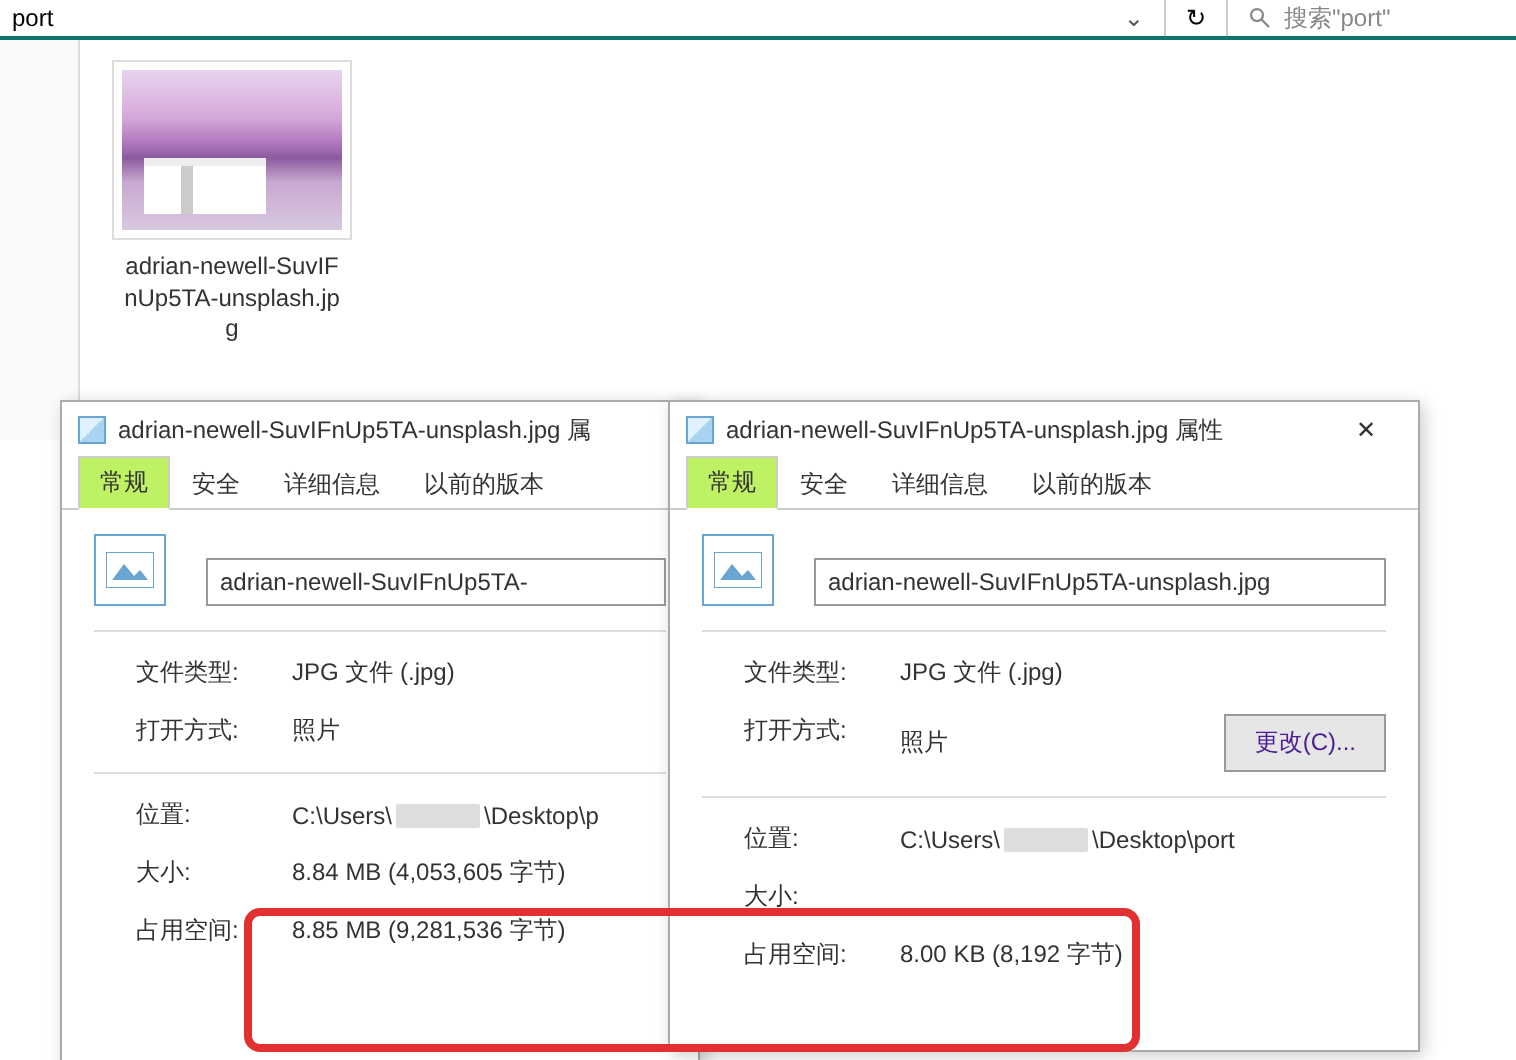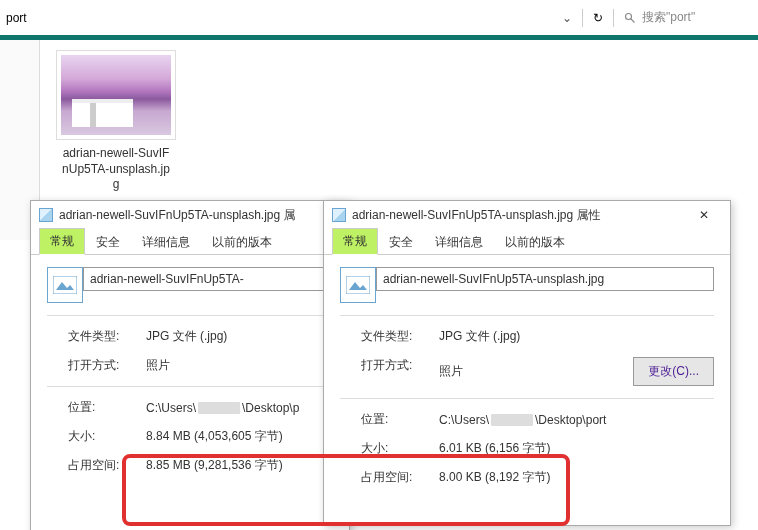--- a/index.html
+++ b/index.html
@@ -1,19 +1,19 @@
 <!DOCTYPE html>
 <html><head>
 <meta charset="utf-8">
 <style>
   * { box-sizing: border-box; margin: 0; padding: 0; font-family: "Microsoft YaHei", "Segoe UI", Arial, sans-serif; font-size: 12px; }
   body { background: #fff; width: 758px; height: 530px; overflow: hidden; position: relative; }
   
   
-  .topbar { display: flex; align-items: center; border-bottom: 5px solid #0f766e; height: 40px; gap: 4px; padding: 0; }
+  .topbar { display: flex; align-items: center; border-bottom: 2px solid #0f766e; height: 20px; gap: 4px; padding: 0; }
   .addr { flex: 1; padding: 2px 6px; background: #fff; color: #000; display: flex; align-items: center; }
   .addr-text { flex: 1; }
   .drop-icon { color: #555; margin-left: 6px; }
   .vsep { width: 1px; height: 18px; background: #ccc; }
   .refresh, .searchbox { display: flex; align-items: center; padding: 0 6px; height: 100%; }
   .searchbox { width: 140px; gap: 6px; color: #888; }
   .searchbox svg { width: 12px; height: 12px; }
   
   
   .filearea { display: flex; height: 200px; }
@@ -21,32 +21,32 @@
   .filegrid { padding: 10px 16px; }
   .fileitem { width: 120px; text-align: center; }
   .thumbwrap { width: 120px; height: 90px; border: 1px solid #ddd; display: flex; align-items: center; justify-content: center; margin: 0 auto 6px; padding: 4px; }
   .thumb { width: 100%; height: 100%; background: linear-gradient(180deg,#e8d4f0 0%,#d4a8d8 30%,#b378c0 45%,#8b5a9e 55%,#c8a8d0 70%,#d8c8e0 100%); position: relative; }
   .thumb::after { content: ""; position: absolute; left: 10%; top: 55%; width: 55%; height: 30%; background: linear-gradient(90deg,#fff 30%,#ccc 30%,#ccc 40%,#fff 40%); border-top: 4px solid #eee; }
   .filename { font-size: 12px; color: #333; line-height: 1.3; word-break: break-all; padding: 0 4px; }
   
   
   .dialog { position: absolute; background: #fff; border: 1px solid #aaa; box-shadow: 2px 2px 8px rgba(0,0,0,0.2); }
   .dlg1 { left: 30px; top: 200px; width: 320px; height: 418px; z-index: 1; }
-  .dlg2 { left: 323px; top: 200px; width: 408px; height: 326px; z-index: 2; }
+  .dlg2 { left: 334px; top: 200px; width: 376px; height: 326px; z-index: 2; }
   .titlebar { display: flex; align-items: center; height: 28px; padding: 0 8px; }
   .titlebar .ticon { width: 14px; height: 14px; border: 1px solid #6aa4d0; background: linear-gradient(135deg,#dff0ff 50%,#a8d4f0 50%); margin-right: 6px; }
   .titlebar .ttext { flex: 1; color: #333; white-space: nowrap; overflow: hidden; }
   .titlebar .close { width: 36px; height: 20px; display: flex; align-items: center; justify-content: center; color: #333; }
   
   .tabs { display: flex; align-items: flex-end; border-bottom: 1px solid #ccc; padding: 0 8px; height: 26px; gap: 0; }
   .tab { padding: 4px 10px; color: #333; border: 1px solid transparent; border-bottom: none; position: relative; top: 1px; }
   .tab.active { border-color: #ccc; background: #bef264; border-bottom: 1px solid #fff; }
   
   .dlgbody { padding: 12px 16px 0 16px; }
-  .iconrow { display: flex; align-items: flex-start; margin-bottom: 12px; }
+  .iconrow { display: flex; align-items: flex-end; gap: 20px; margin-bottom: 12px; }
   .bigicon { width: 36px; height: 36px; border: 1px solid #6aa4d0; display: flex; align-items: center; justify-content: center; }
   .bigicon svg { width: 24px; height: 18px; }
   .namefield { flex: 1; border: 1px solid #999; padding: 4px 6px; color: #333; white-space: nowrap; overflow: hidden; }
   
   .hr { border: none; border-top: 1px solid #ddd; margin: 6px 0; }
   
   .proprow { display: flex; padding: 6px 0; }
   .plabel { width: 78px; color: #333; margin-left: 21px; }
   .pval { flex: 1; color: #333; white-space: nowrap; overflow: hidden; display: flex; align-items: center; }
   .privmask { display: inline-block; background: #ddd; width: 42px; height: 12px; margin: 0 2px; border-radius: 1px; vertical-align: middle; }
@@ -179,21 +179,20 @@
     <div class="proprow">
       <div class="plabel">位置:</div>
       <div class="pval">
         <span>C:\Users\</span>
           <span class="privmask"></span>
           <span>\Desktop\port</span>
       </div>
     </div>
     <div class="proprow">
       <div class="plabel">大小:</div>
-      <div class="pval">6.01 KB (6,156 字节)</div>
     </div>
     <div class="proprow">
       <div class="plabel">占用空间:</div>
       <div class="pval">8.00 KB (8,192 字节)</div>
     </div>
   </div>
 </div>
 
 <div class="redbox rb"></div>
 

